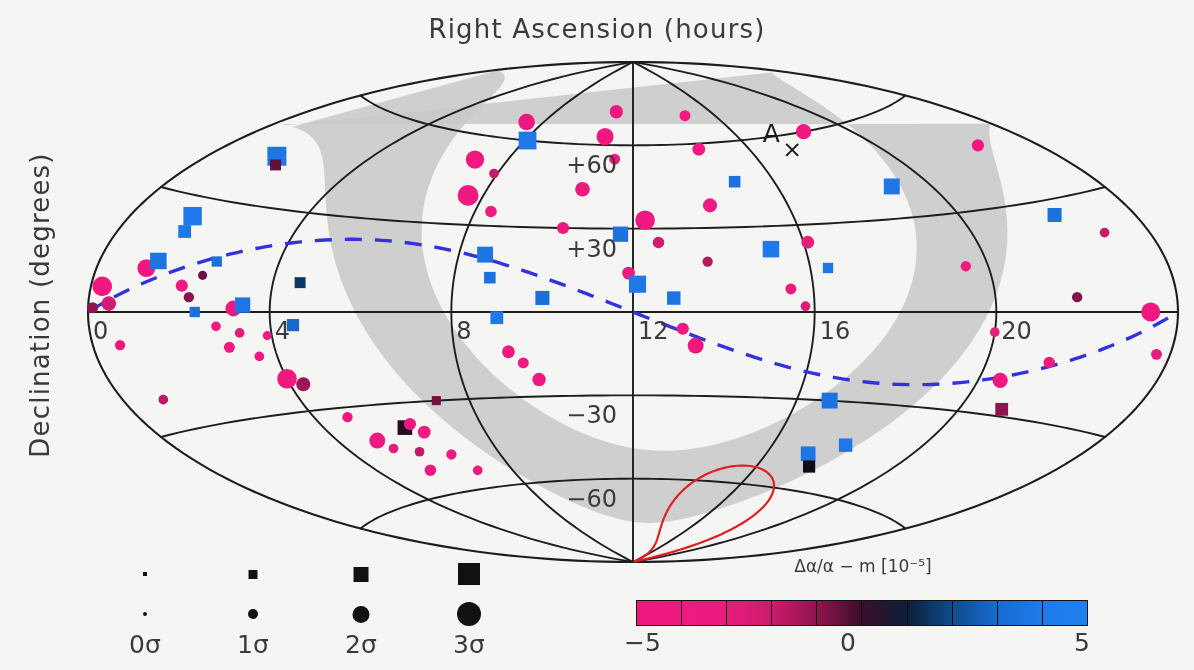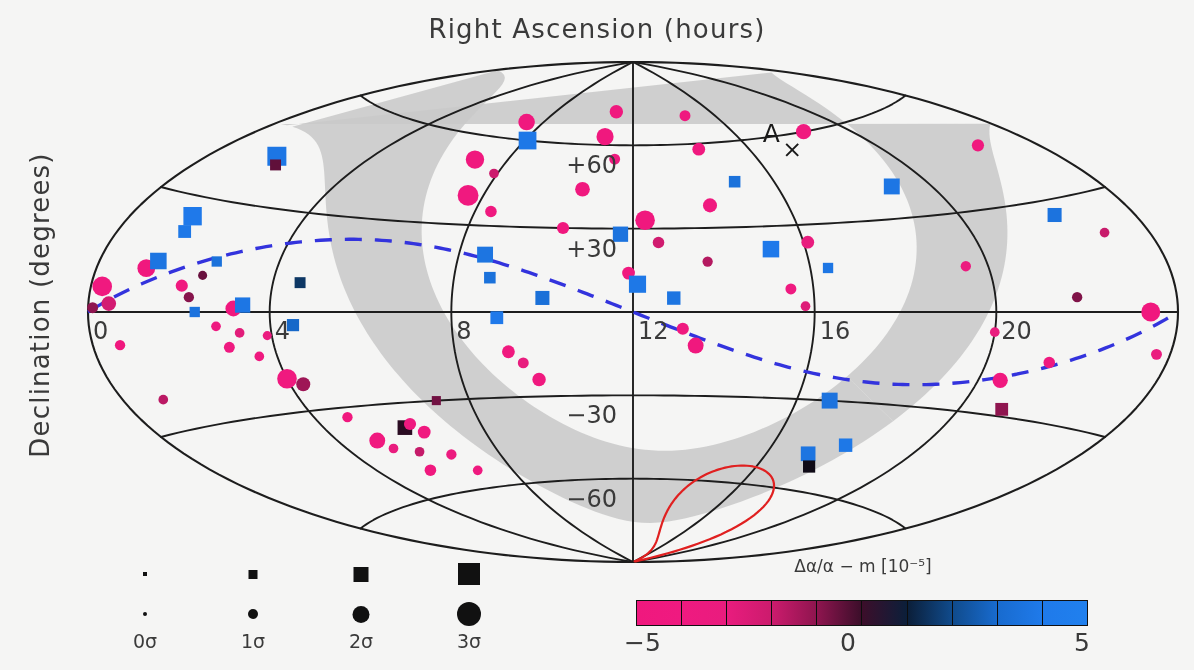--- a/index.html
+++ b/index.html
@@ -22,21 +22,21 @@
   }
   #title-ra{ left:0; top:14px; width:1194px; text-align:center; }
   #title-dec{
     left:-130px; top:290px; width:340px; text-align:center;
     transform:rotate(-90deg);
   }
   #legend-sigma{position:absolute;left:100px;top:556px;width:420px;height:108px;}
   .lg-col{position:absolute;width:90px;text-align:center;}
   .lg-sq{position:absolute;background:#111;left:50%;transform:translateX(-50%);}
   .lg-ci{position:absolute;background:#111;border-radius:50%;left:50%;transform:translateX(-50%);}
-  .lg-lb{position:absolute;top:74px;left:0;width:90px;text-align:center;font-size:19px;color:#3a3a3a;}
+  .lg-lb{position:absolute;top:74px;left:0;width:90px;text-align:center;font-size:25px;color:#3a3a3a;}
   #cbar-wrap{position:absolute;left:628px;top:556px;width:470px;height:108px;}
   #cbar-title{position:absolute;left:0;top:0;width:470px;text-align:center;font-size:17px;color:#3a3a3a;white-space:nowrap;}
   #cbar{position:absolute;left:8px;top:44px;width:452px;height:26px;border:1px solid #111;box-sizing:border-box;}
   #cbar-seg{position:absolute;inset:0;display:flex;}
   #cbar-seg div{flex:1 1 0;border-right:1px solid #0d0d0d;box-sizing:border-box;}
   #cbar-seg div:last-child{border-right:none;}
   .cb-tick{position:absolute;top:72px;font-size:25px;color:#3a3a3a;}
   #cb-t0{left:-4px;} #cb-t1{left:212px;} #cb-t2{left:446px;}
   .axlab{font-size:24px;fill:#3a3a3a;font-family:"DejaVu Sans",sans-serif;}
   .anno{font-size:25px;fill:#1a1a1a;font-family:"DejaVu Sans",sans-serif;}

